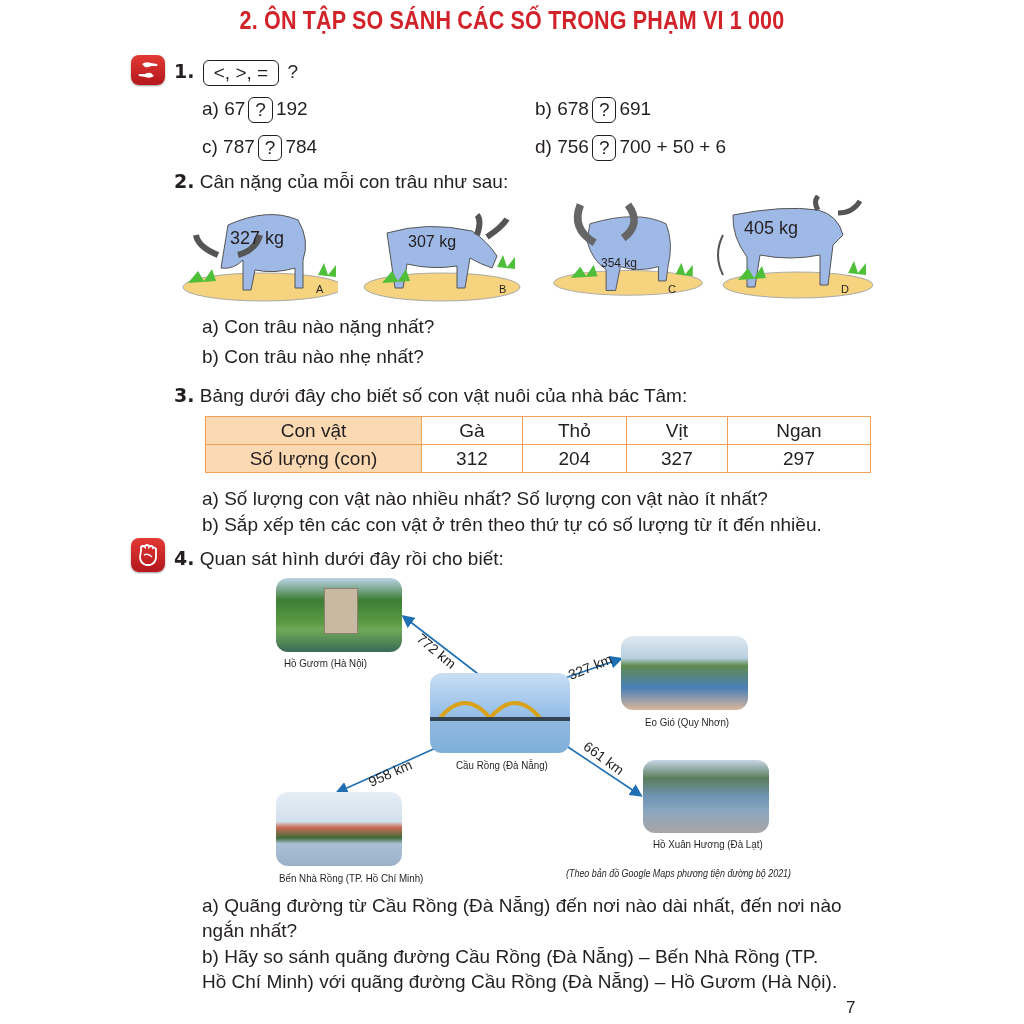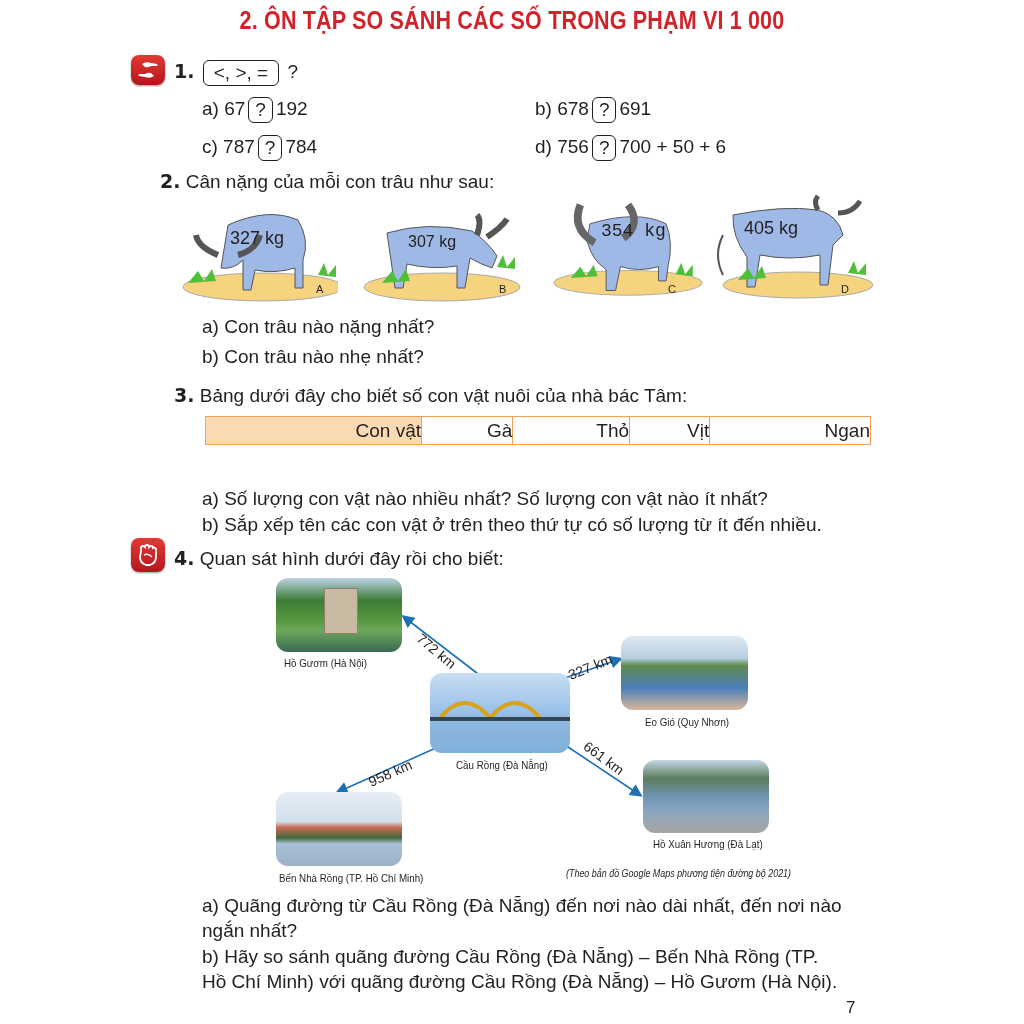--- a/index.html
+++ b/index.html
@@ -4,21 +4,21 @@
 <style>
   html,body{margin:0;padding:0;background:#fff;}
   body{width:1024px;height:1024px;position:relative;overflow:hidden;font-family:"Liberation Sans",sans-serif;color:#231f20;}
   .abs{position:absolute;}
   .title{left:0;width:1024px;top:6px;text-align:center;font-family:"Liberation Sans",sans-serif;font-weight:bold;font-size:25px;color:#d2232a;letter-spacing:0.2px;transform:scaleX(0.86);transform-origin:512px 0;}
   .txt{font-size:19px;line-height:22px;white-space:nowrap;}
   .num{font-family:"DejaVu Sans",sans-serif;font-weight:900;font-size:19px;}
   .qbox{display:inline-block;border:1.5px solid #231f20;border-radius:6px;padding:0 6px;height:24px;line-height:24px;vertical-align:middle;margin:0 3px;}
   .icon-badge{width:34px;height:30px;border-radius:8px;background:linear-gradient(#e23a35,#b4161c);box-shadow:0 1px 2px rgba(0,0,0,.4);display:flex;align-items:center;justify-content:center;}
   table.animals{border-collapse:collapse;font-size:19px;}
-  table.animals td{border:1.5px solid #f0a057;text-align:right;height:27px;padding:0;}
+  table.animals td{border:1.5px solid #f0a057;text-align:center;height:27px;padding:0;}
   table.animals td.hdr{background:#fbd9b3;}
   .buffalo{width:160px;height:100px;}
   .place{border-radius:12px;overflow:hidden;}
   .cap{font-size:11.5px;white-space:nowrap;transform:scaleX(0.85);transform-origin:0 0;}
   .dist{font-size:14px;white-space:nowrap;}
 </style>
 </head>
 <body>
 
 <div class="abs title">2. ÔN TẬP SO SÁNH CÁC SỐ TRONG PHẠM VI 1 000</div>
@@ -41,21 +41,21 @@
 <div class="abs txt" style="left:535px;top:97px;">
   <span>b)</span> <span>678</span><span class="qbox">?</span><span>691</span>
 </div>
 <div class="abs txt" style="left:202px;top:135px;">
   <span>c)</span> <span>787</span><span class="qbox">?</span><span>784</span>
 </div>
 <div class="abs txt" style="left:535px;top:135px;">
   <span>d)</span> <span>756</span><span class="qbox">?</span><span>700 + 50 + 6</span>
 </div>
 
-<div class="abs txt" style="left:160px;top:170px;">
+<div class="abs txt" style="left:174px;top:170px;">
   <span class="num">2.</span> <span>Cân nặng của mỗi con trâu như sau:</span>
 </div>
 
 <div class="abs" style="left:178px;top:205px;">
   <svg class="buffalo" viewBox="0 0 160 100">
     <ellipse cx="85" cy="82" rx="80" ry="14" fill="#f6d37e" stroke="#aaa"></ellipse>
     <path d="M50 20 q40-18 70-5 q12 20 5 40 l0 28 l-8 0 l0-20 q-20 6-40 2 l-4 20 l-8 0 l0-30 q-10 10-22 8 z" fill="#9eb9e6" stroke="#555"></path>
     <path d="M40 50 q-20-8-22-20" stroke="#555" stroke-width="6" fill="none"></path>
     <path d="M60 50 q18-5 22-20" stroke="#555" stroke-width="6" fill="none"></path>
     <path d="M10 78 l10-12 l6 10 l8-12 l4 12" fill="#4fbf3a"></path>
@@ -80,21 +80,21 @@
 
 <div class="abs" style="left:548px;top:200px;">
   <svg class="buffalo" viewBox="0 0 160 105">
     <ellipse cx="80" cy="87" rx="78" ry="13" fill="#f6d37e" stroke="#aaa"></ellipse>
     <path d="M40 25 q50-15 80 0 q8 20 2 45 l-2 15 l-8 0 l0-15 q-20 6-40 0 l-5 25 l-10 0 l0-22 q-15-10-20-30 z" fill="#9eb9e6" stroke="#555"></path>
     <path d="M45 45 q-25-15-15-40" stroke="#666" stroke-width="8" fill="none"></path>
     <path d="M75 40 q20-15 5-35" stroke="#666" stroke-width="8" fill="none"></path>
     <path d="M20 82 l10-12 l6 10 l8-12 l4 12" fill="#4fbf3a"></path>
     <path d="M130 78 l6-12 l4 12 l8-10 l0 12" fill="#4fbf3a"></path>
   </svg>
-  <div class="abs txt" style="left:53px;top:20px;font-size:18px;font-family:Liberation Mono, monospace;">354 kg</div>
+  <div class="abs txt" style="left:53px;top:52px;font-size:12px;">354 kg</div>
   <div class="abs" style="left:120px;top:83px;font-size:11px;">C</div>
 </div>
 
 <div class="abs" style="left:713px;top:195px;">
   <svg class="buffalo" viewBox="0 0 160 105" style="height:105px;">
     <ellipse cx="85" cy="90" rx="75" ry="13" fill="#f6d37e" stroke="#aaa"></ellipse>
     <path d="M20 20 q50-10 85-5 q20 5 25 25 l-10 10 l-5 40 l-8 0 l0-30 q-30 6-60 0 l-5 32 l-8 0 l0-30 q-15-20-14-42 z" fill="#9eb9e6" stroke="#555"></path>
     <path d="M105 15 q-5-8 0-14" stroke="#555" stroke-width="5" fill="none"></path>
     <path d="M125 18 q15 0 22-12" stroke="#555" stroke-width="5" fill="none"></path>
     <path d="M10 40 q-10 20 0 40" stroke="#555" stroke-width="2" fill="none"></path>
@@ -112,20 +112,27 @@
   <span class="num">3.</span> <span>Bảng dưới đây cho biết số con vật nuôi của nhà bác Tâm:</span>
 </div>
 <table class="abs animals" style="left:205px;top:416px;width:666px;">
   <tbody>
       <tr>
     <td class="hdr" style="width:215px;">Con vật</td>
     <td>Gà</td>
     <td>Thỏ</td>
     <td>Vịt</td>
     <td>Ngan</td>
+  </tr>
+  <tr>
+    <td class="hdr">Số lượng (con)</td>
+    <td>312</td>
+    <td>204</td>
+    <td>327</td>
+    <td>297</td>
   </tr>
 </tbody>
   </table>
 <div class="abs txt" style="left:202px;top:488px;">a) Số lượng con vật nào nhiều nhất? Số lượng con vật nào ít nhất?</div>
 <div class="abs txt" style="left:202px;top:514px;">b) Sắp xếp tên các con vật ở trên theo thứ tự có số lượng từ ít đến nhiều.</div>
 
 <div class="abs icon-badge" style="left:131px;top:538px;width:34px;height:34px;">
   <svg width="22" height="24" viewBox="0 0 22 24">
       <path d="M4 8 l0-4 q2-2 4 0 l0-1 q2-2 4 0 l0 1 q2-2 4 0 l0 1 q2-1 3 1 l0 8 q0 6-6 8 l-4 0 q-6-2-6-8 z" fill="none" stroke="#fff" stroke-width="1.8"></path>
       <path d="M7 12 q4-2 8 2" stroke="#fff" stroke-width="1.5" fill="none"></path>

